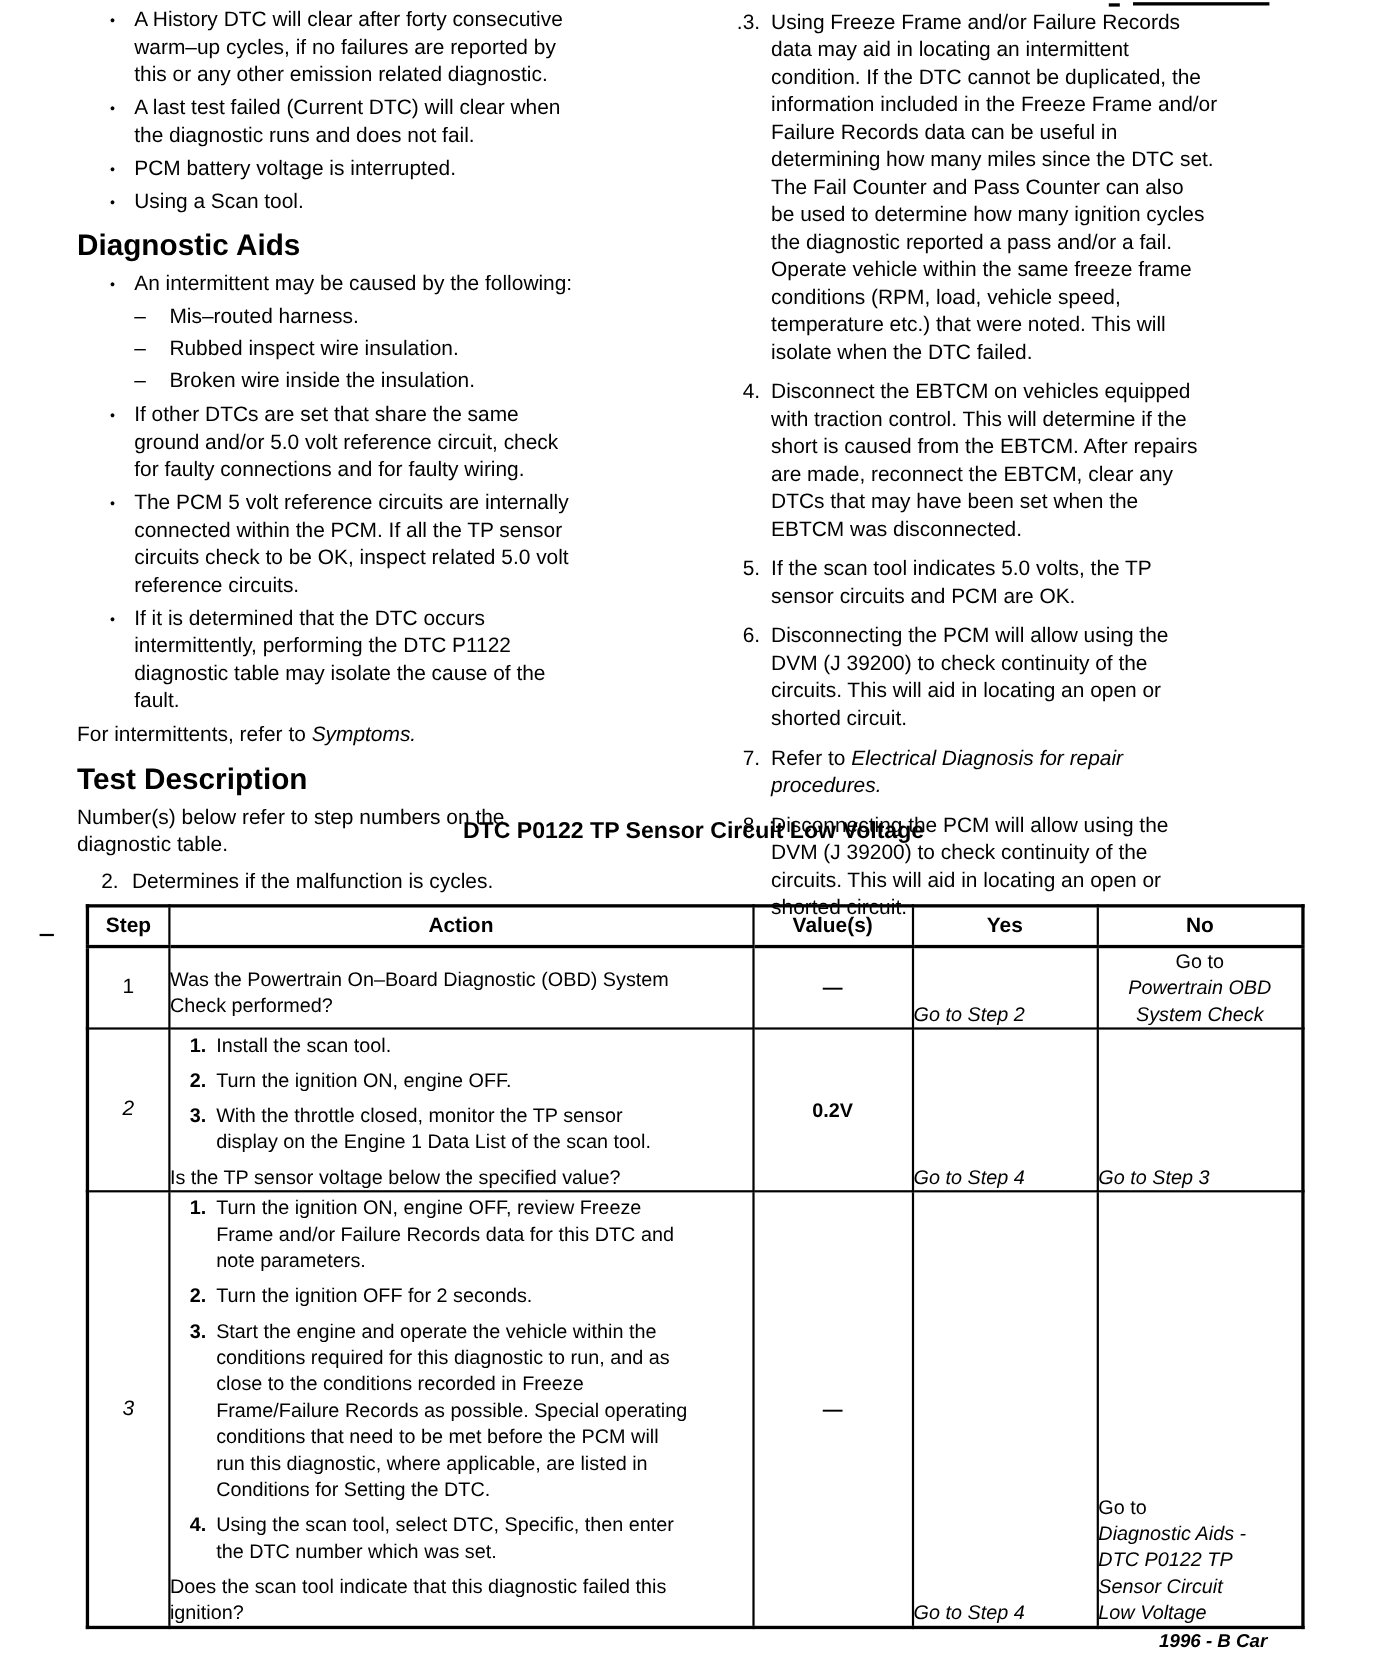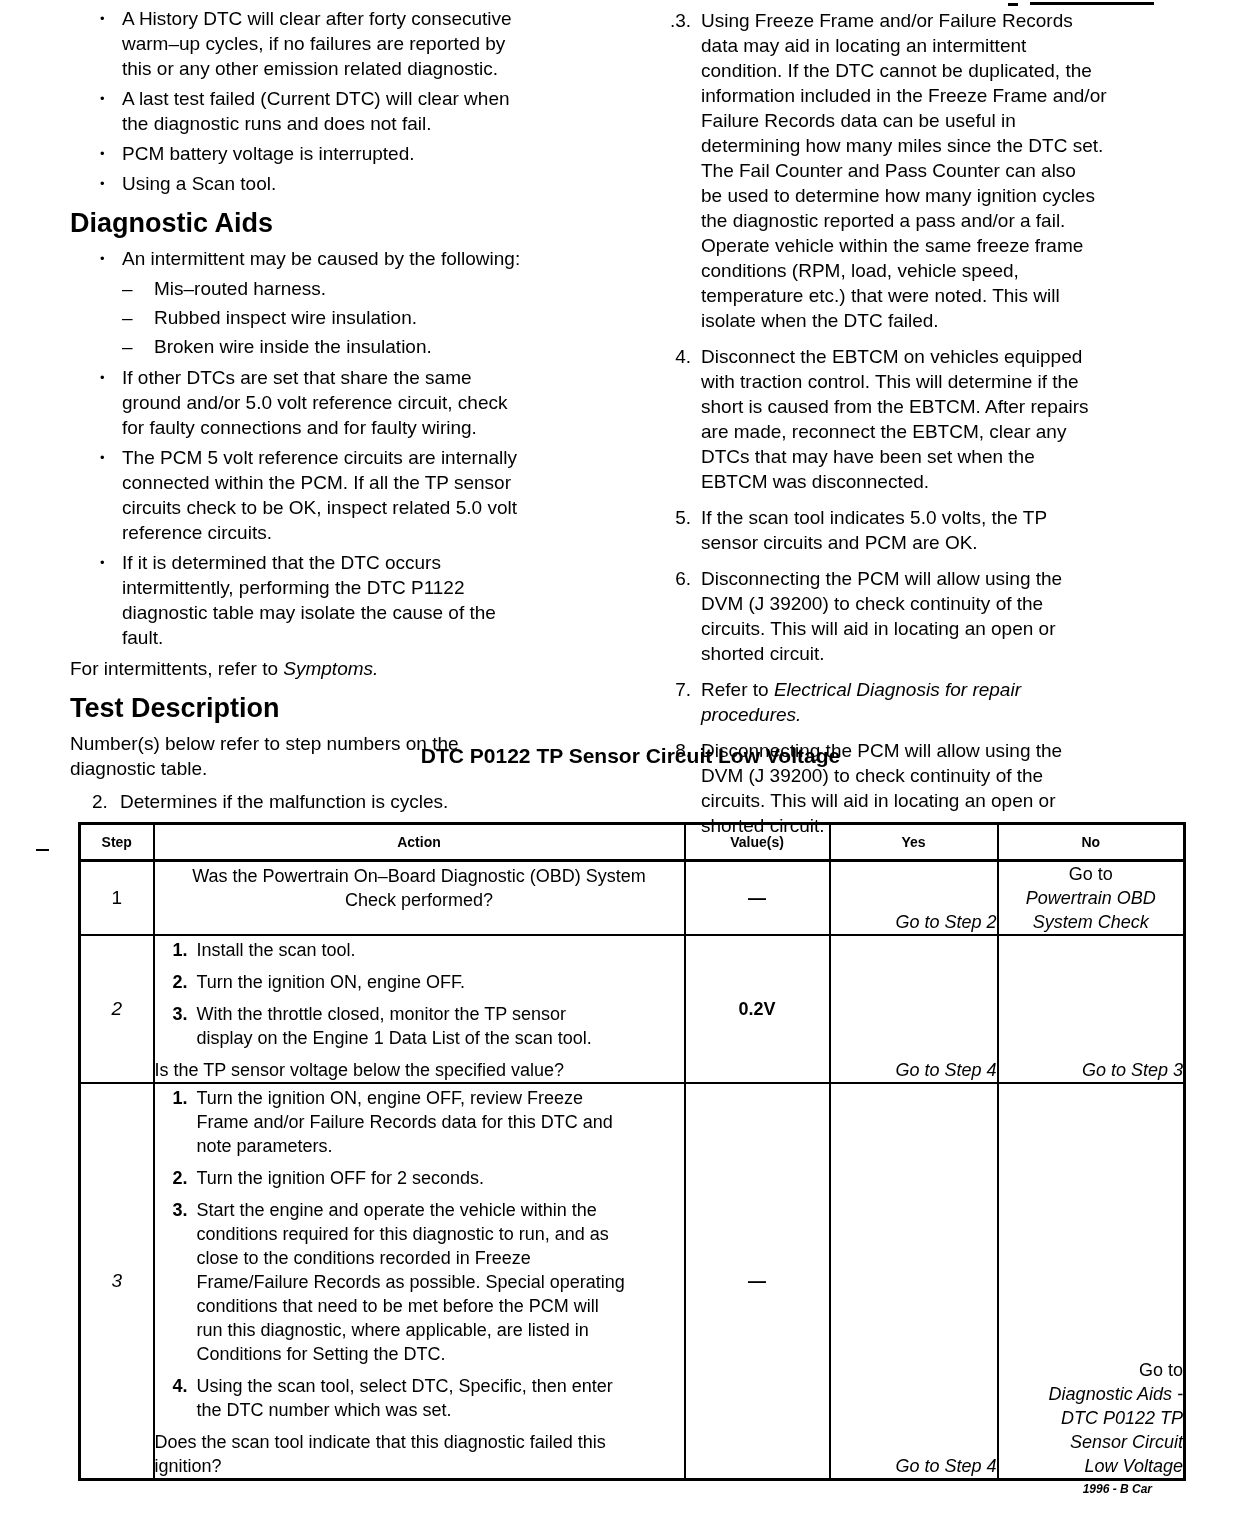--- a/index.html
+++ b/index.html
@@ -41,39 +41,39 @@
   
   .table-title{position:absolute;left:78px;top:744px;width:1105px;text-align:center;
     font-size:21px;font-weight:bold;}
   table.diag{
     position:absolute;left:78px;top:822px;width:1105px;height:640px;
     border-collapse:collapse;table-layout:fixed;font-size:18px;line-height:24px;
   }
   table.diag th,table.diag td{border:2px solid #000;padding:0;}
   table.diag{border:3px solid #000;}
   table.diag thead th{
-    height:34px;font-size:14px;font-weight:bold;text-align:center;vertical-align:middle;
+    height:34px;font-size:19px;font-weight:bold;text-align:center;vertical-align:middle;
     border-bottom:3px solid #000;
   }
   tr.r1{height:74px;}
   tr.r2{height:136px;}
   tr.r3{height:394px;}
   td.step{text-align:center;vertical-align:middle;font-size:19px;}
   td.step.it{font-style:italic;}
   td.action{vertical-align:top;padding:4px 6px 2px 6px;}
   td.value{text-align:center;vertical-align:middle;font-size:18px;font-weight:bold;}
-  td.goto-cell{text-align:right;vertical-align:bottom;padding-bottom:4px;font-style:italic;border-radius:16px;}
+  td.goto-cell{text-align:left;vertical-align:bottom;padding-bottom:4px;font-style:italic;border-radius:16px;}
   td.no-center{text-align:center;vertical-align:middle;}
   .action .aitem{display:flex;margin:2px 0 8px 18px;}
   .action .aitem .anum{width:24px;flex:0 0 24px;font-weight:bold;}
   .action .aitem .atext{flex:1;}
   .action .question{margin:6px 0 0 0;}
   .no-target{font-style:italic;}
 
-  .footer{position:absolute;right:96px;top:1482px;font-size:12px;font-weight:bold;font-style:italic;}
+  .footer{position:absolute;right:96px;top:1482px;font-size:17px;font-weight:bold;font-style:italic;}
 </style>
 </head>
 <body>
 
 <div class="page">
 
   <div class="frag-tick"></div>
   <div class="frag-line"></div>
   <div class="stray-dash"></div>
 
@@ -217,21 +217,21 @@
         <th>Action</th>
         <th>Value(s)</th>
         <th>Yes</th>
         <th>No</th>
       </tr>
     </thead>
     <tbody>
       <tr class="r1">
         <td class="step">1</td>
         <td class="action">
-          <div class="question pre" style="margin-top:2px;text-align:center;">Was the Powertrain On–Board Diagnostic (OBD) System
+          <div class="question pre" style="margin-top:16px;">Was the Powertrain On–Board Diagnostic (OBD) System
 Check performed?</div>
         </td>
         <td class="value">—</td>
         <td class="goto-cell"><span class="pre">Go to Step 2</span></td>
         <td class="no-center">
           <div>Go to</div>
           <div class="no-target pre">Powertrain OBD
 System Check</div>
         </td>
       </tr>

